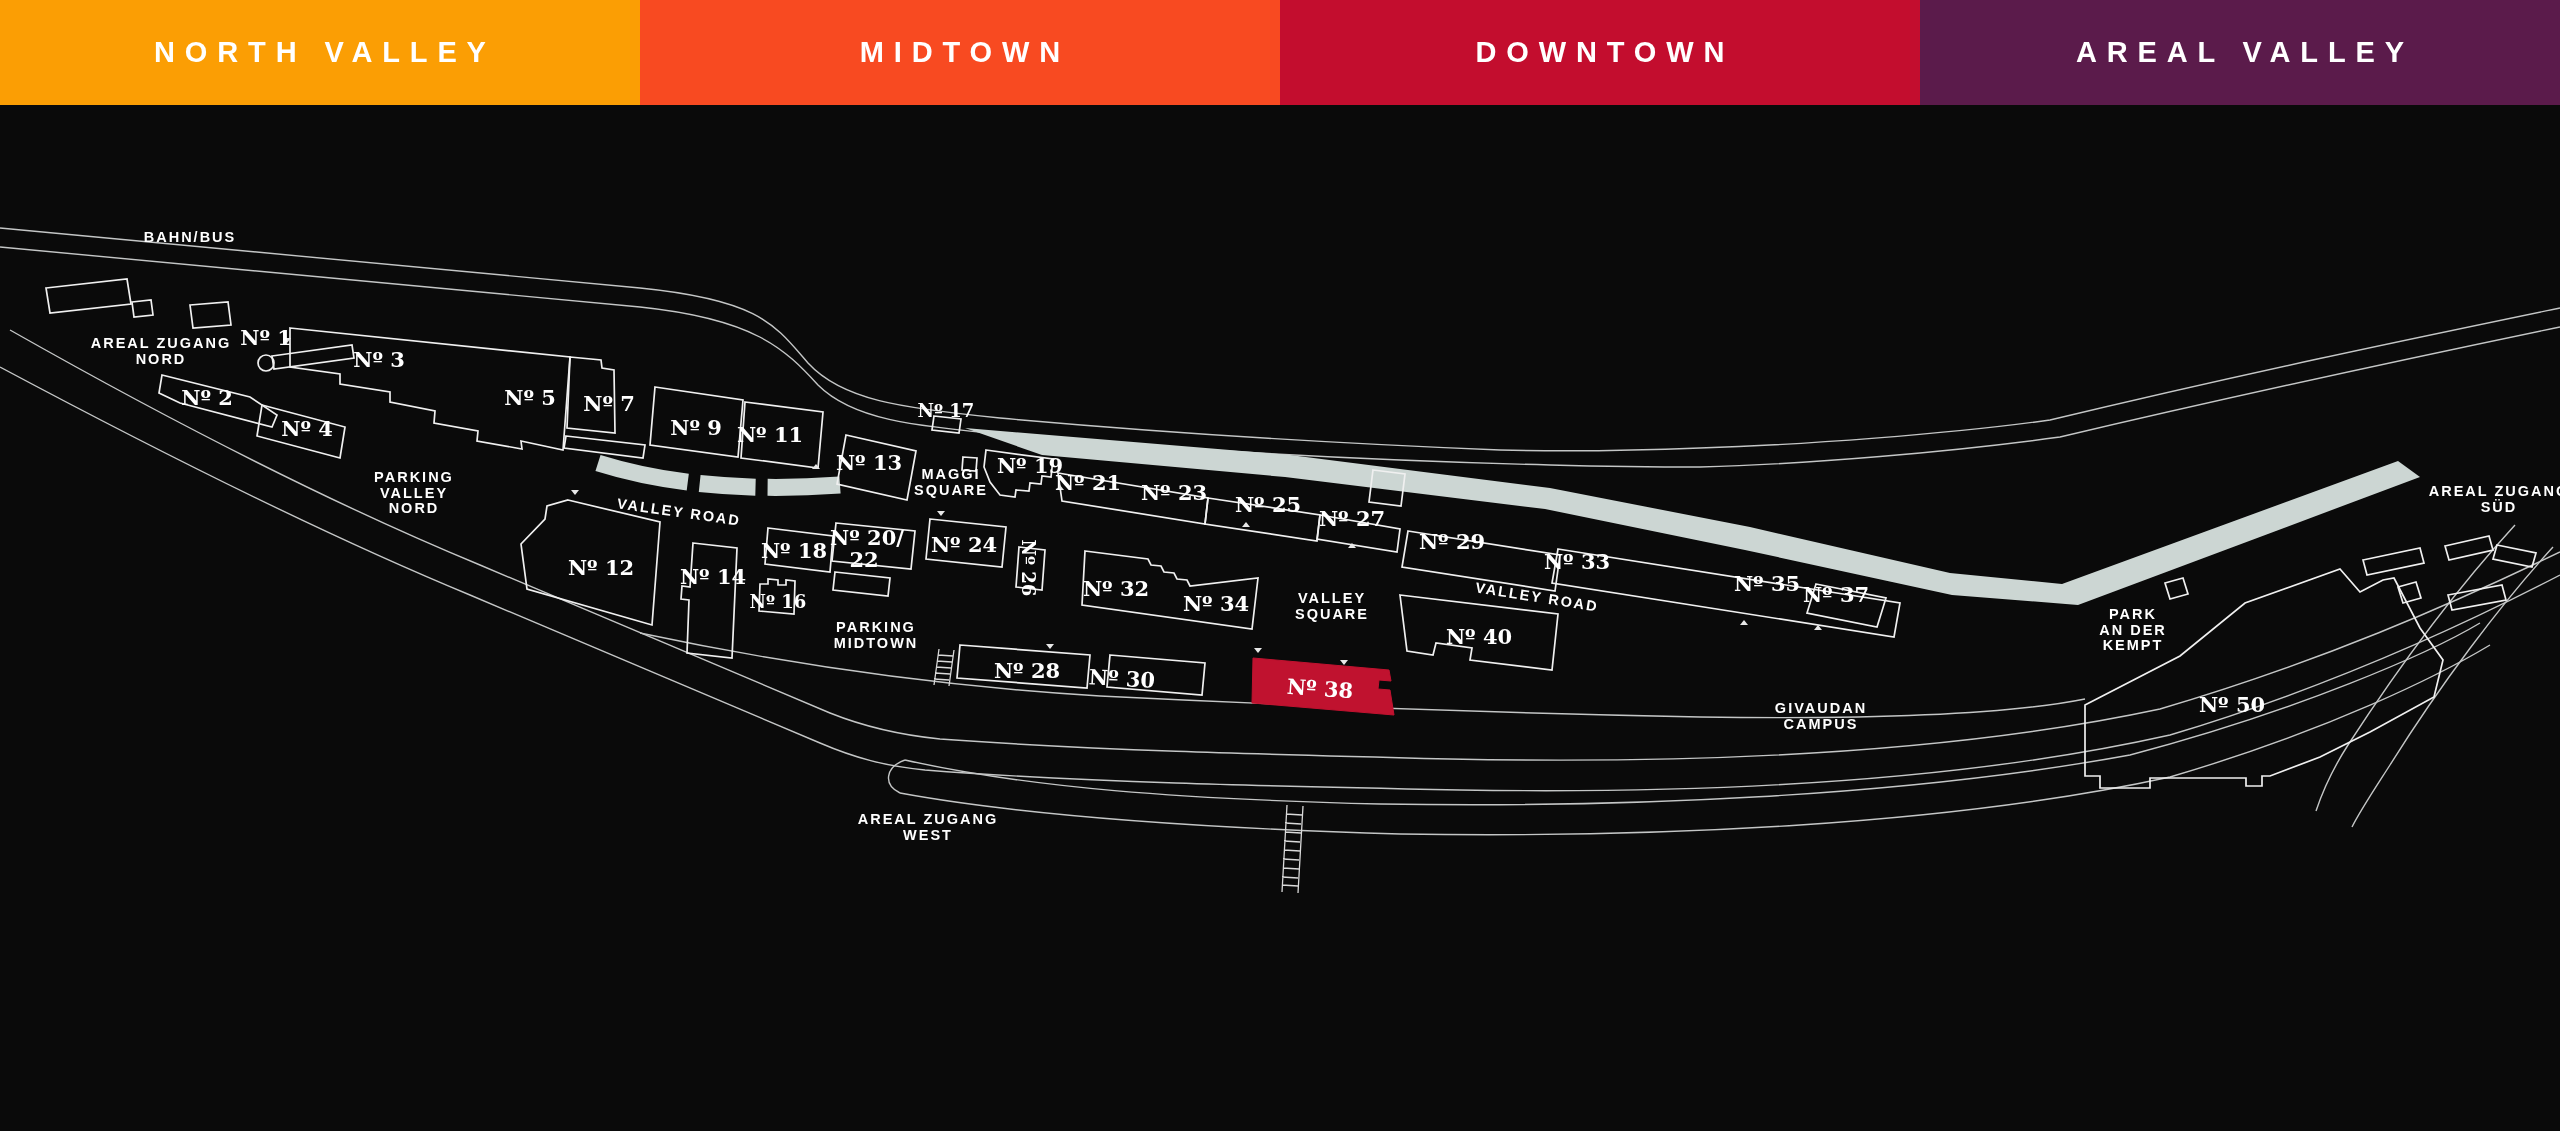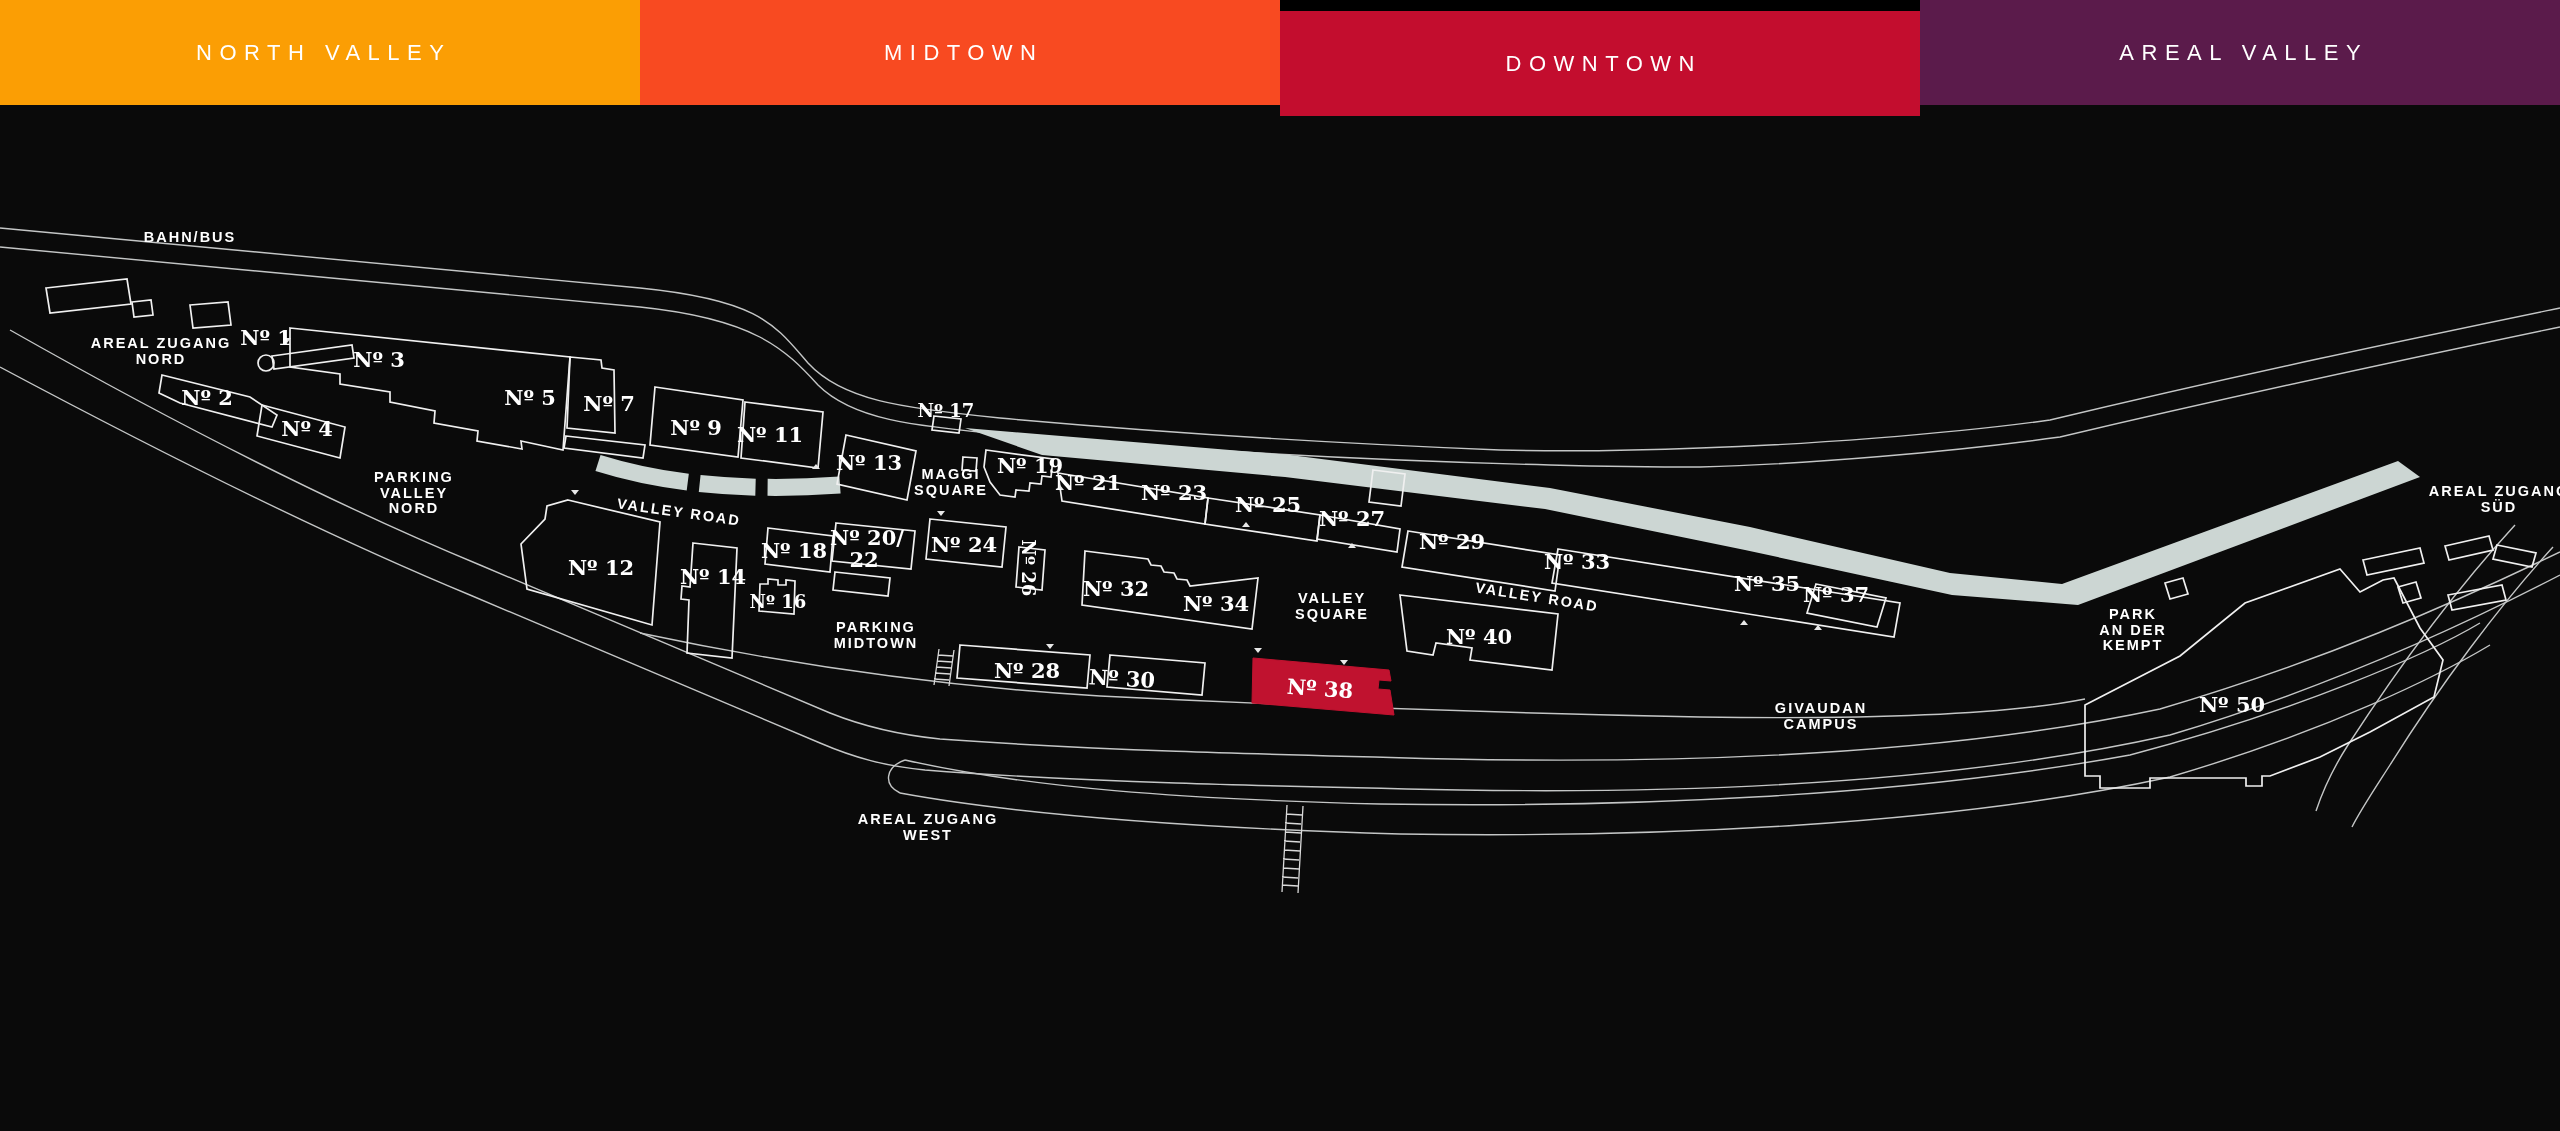--- a/index.html
+++ b/index.html
@@ -1,40 +1,40 @@
 <!DOCTYPE html>
 <html><head>
 <meta charset="utf-8">
 <style>
   html,body{margin:0;padding:0;background:#000;}
   body{width:2560px;height:1131px;overflow:hidden;font-family:"Liberation Sans",sans-serif;}
   .hdr{display:flex;width:2560px;height:105px;}
   .hdr .band{width:640px;height:105px;display:flex;align-items:center;justify-content:center;}
-  .hdr .band span{color:#fff;font-size:22px;font-weight:normal;letter-spacing:0.34em;text-indent:0.34em;white-space:nowrap;}
+  .hdr .band span{color:#fff;font-size:29px;font-weight:bold;letter-spacing:0.34em;text-indent:0.34em;white-space:nowrap;}
   #map{display:block;background:#0a0a0a;}
   .bld{fill:none;stroke:#f0f0f0;stroke-width:1.7;stroke-linejoin:miter;}
   .road{fill:none;stroke:#c4c6c6;stroke-width:1.4;}
   .roadfill{fill:#ccd6d3;stroke:none;}
   .marker{fill:#e8e8e8;stroke:none;}
   .bnum{fill:#ffffff;font-family:"DejaVu Serif","Liberation Serif",serif;font-weight:bold;font-size:21px;text-anchor:middle;}
   .bnum.small{font-size:18px;}
   .area{fill:#ffffff;font-family:"Liberation Sans",sans-serif;font-weight:bold;font-size:14.5px;letter-spacing:2px;text-anchor:middle;}
   .ladder{stroke:#d9d9d9;stroke-width:1.3;fill:none;}
 </style>
 </head>
 <body>
 
 <div class="hdr">
   <div class="band" style="background: rgb(251, 158, 4);">
     <span>NORTH VALLEY</span>
     </div>
   <div class="band" style="background: rgb(248, 74, 33);">
     <span>MIDTOWN</span>
     </div>
-  <div class="band" style="background: rgb(195, 13, 46); margin-top: 11px;">
+  <div class="band" style="background: rgb(195, 13, 46);">
     <span>DOWNTOWN</span>
     </div>
   <div class="band" style="background: rgb(91, 27, 75);">
     <span>AREAL VALLEY</span>
     </div>
 </div>
 
 <svg id="map" width="2560" height="1026" viewBox="0 0 2560 1026" xmlns="http://www.w3.org/2000/svg">
 
   <g>

